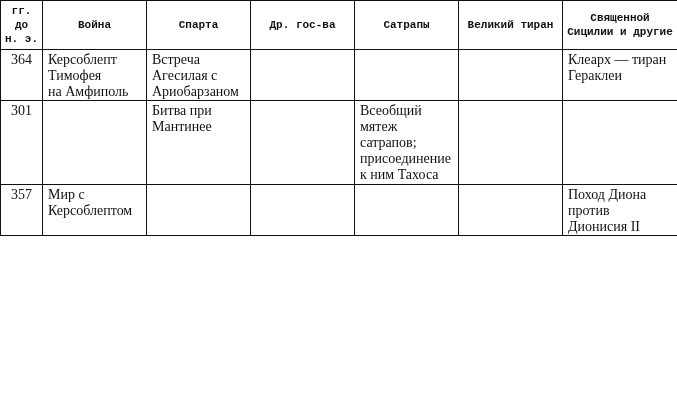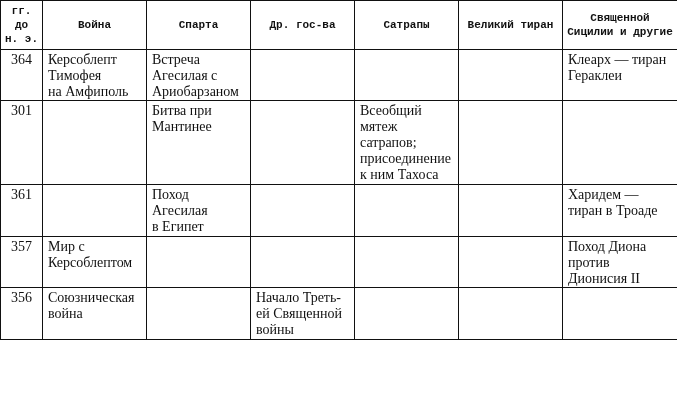--- a/index.html
+++ b/index.html
@@ -117,44 +117,20 @@
 присоединение
 к ним Тахоса</span>
         </td>
       <td>
           <span class="cell-text"></span>
         </td>
       <td>
           <span class="cell-text"></span>
         </td>
     </tr>
-    <tr style="height:52px">
-      <td class="year">361</td>
-      <td>
-          <span class="cell-text"></span>
-        </td>
-      <td>
-          <span class="cell-text">Поход
-Агесилая
-в Египет</span>
-        </td>
-      <td>
-          <span class="cell-text"></span>
-        </td>
-      <td>
-          <span class="cell-text"></span>
-        </td>
-      <td>
-          <span class="cell-text"></span>
-        </td>
-      <td>
-          <span class="cell-text">Харидем —
-тиран в Троаде</span>
-        </td>
-    </tr>
     <tr style="height:50px">
       <td class="year">357</td>
       <td>
           <span class="cell-text">Мир с
 Керсоблептом</span>
         </td>
       <td>
           <span class="cell-text"></span>
         </td>
       <td>
@@ -165,38 +141,14 @@
         </td>
       <td>
           <span class="cell-text"></span>
         </td>
       <td>
           <span class="cell-text">Поход Диона
 против
 Дионисия II</span>
         </td>
     </tr>
-    <tr style="height:52px">
-      <td class="year">356</td>
-      <td>
-          <span class="cell-text">Союзническая
-война</span>
-        </td>
-      <td>
-          <span class="cell-text"></span>
-        </td>
-      <td>
-          <span class="cell-text">Начало Треть-
-ей Священной
-войны</span>
-        </td>
-      <td>
-          <span class="cell-text"></span>
-        </td>
-      <td>
-          <span class="cell-text"></span>
-        </td>
-      <td>
-          <span class="cell-text"></span>
-        </td>
-    </tr>
   </tbody>
 </table>
 
 </body></html>

